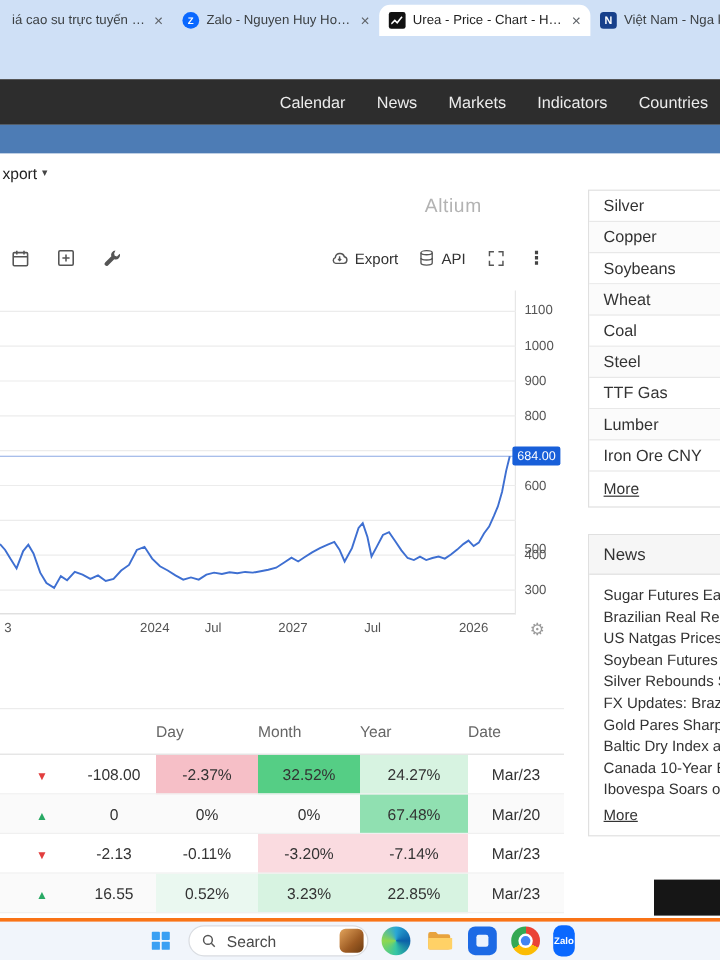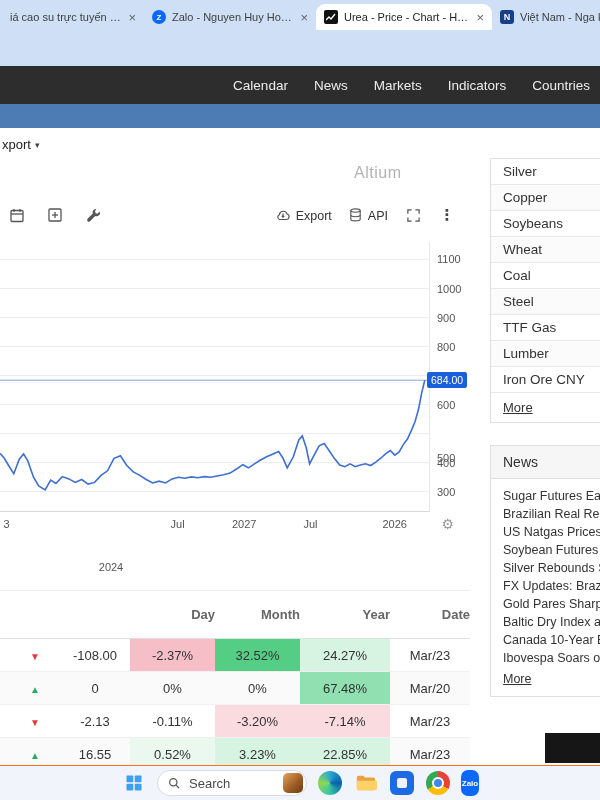--- a/index.html
+++ b/index.html
@@ -48,21 +48,21 @@
   .ylabel{position:absolute;left:7px;transform:translateY(-50%)}
   .badge{position:absolute;left:-3px;transform:translateY(-50%);background:var(--accent-blue,#185fd9);
     color:#fff;font-size:10.5px;padding:2px 4px;border-radius:2px;z-index:2;white-space:nowrap}
   .xaxis{position:relative;height:22px;width:470px;margin-top:4px;font-size:11px;color:#555}
   .xlabel{position:absolute;top:2px;transform:translateX(-50%);white-space:nowrap}
   .gear{position:absolute;right:16px;top:0;font-size:14px;color:#999;cursor:pointer}
 
   
   .quotes{position:absolute;left:0;top:462px;width:470px;border-collapse:collapse;
     font-size:13px;color:#333;table-layout:fixed}
-  .quotes thead th{height:48px;font-weight:700;color:#666;text-align:right;
+  .quotes thead th{height:38px;font-weight:400;color:#666;text-align:left;
     border-top:1px solid #ececec;border-bottom:1px solid #e0e0e0}
   .quotes td{height:33px;border-bottom:1px solid #f0f0f0;text-align:center}
   .quotes tbody tr:nth-child(even){background:#fafafa}
   .col-val{text-align:left;padding-right:10px}
   .tri{font-size:10px}
   .tri.up{color:var(--up-green,#28a964)} .tri.down{color:var(--down-red,#e23e3e)}
   .bg-pos-strong{background:var(--pos-strong)} .bg-pos-med{background:var(--pos-med)}
   .bg-pos-light{background:var(--pos-light)} .bg-pos-faint{background:var(--pos-faint)}
   .bg-neg-med{background:var(--neg-med)} .bg-neg-light{background:var(--neg-light)}
 
@@ -76,21 +76,21 @@
   .news-card{margin-top:22px;border:1px solid #e0e0e0;background:#fff;padding-bottom:2px}
   .news-header{background:#f6f6f6;border-bottom:1px solid #e0e0e0;padding:8px 12px;font-size:14px;color:#333}
   .news-list{margin-top:8px}
   .news-item{line-height:18px;padding:0 12px;font-size:12.5px;color:#333;white-space:nowrap;cursor:pointer}
   .news-more{padding:5px 12px 8px;font-size:12.5px}
 
   .ad-box{position:absolute;left:545px;top:605px;width:80px;height:30px;background:#161616;cursor:pointer}
 
   
   .taskbar{position:absolute;left:0;top:765px;width:600px;height:35px;background:#f1f5fb;
-    border-top:1px solid #f97316;display:flex;align-items:center;justify-content:center;gap:10px}
+    border-top:3px solid #f97316;display:flex;align-items:center;justify-content:center;gap:10px}
   .tb-icon{width:26px;height:26px;display:flex;align-items:center;justify-content:center;
     border-radius:4px;cursor:pointer;flex:none}
   .search-pill{display:flex;align-items:center;gap:8px;height:26px;border-radius:13px;background:#fff;
     border:1px solid #d9dce1;padding:0 3px 0 10px;width:150px;cursor:pointer}
   .search-label{font-size:13px;color:#4a4a4a;flex:1}
   .pill-img{width:20px;height:20px;border-radius:5px;flex:none;
     background:linear-gradient(135deg,#e3a45c 0%,#9c5a22 60%,#6b3c12 100%)}
   .edge{background:conic-gradient(from 0deg,#2aa7d6,#0b60a8,#35c6a5,#8fd84f,#2aa7d6);border-radius:50%;width:24px;height:24px}
   .blueapp{width:24px;height:24px;border-radius:6px;background:#1d6ae5;display:flex;align-items:center;justify-content:center}
   .blueapp span{width:10px;height:10px;border-radius:2px;background:rgba(255,255,255,.92);display:block}
@@ -227,21 +227,21 @@
             <div class="ylabel" style="top: 162.6px;">600</div>
             <div class="ylabel" style="top: 191.6px; margin-top: 24px;">500</div>
             <div class="ylabel" style="top: 220.6px;">400</div>
             <div class="ylabel" style="top: 249.7px;">300</div>
           </div>
       </div>
 
       <div class="xaxis">
         <span class="gear">⚙</span>
       <span class="xlabel" style="left: 6.5px;">3</span>
-          <span class="xlabel" style="left: 111px; margin-top: 43px;">2024</span>
+          <span class="xlabel" style="left: 129px;">2024</span>
           <span class="xlabel" style="left: 177.6px;">Jul</span>
           <span class="xlabel" style="left: 244.2px;">2027</span>
           <span class="xlabel" style="left: 310.5px;">Jul</span>
           <span class="xlabel" style="left: 394.7px;">2026</span>
         </div>
     </div>
 
     <table class="quotes">
       <colgroup>
           <col style="width:70px">

